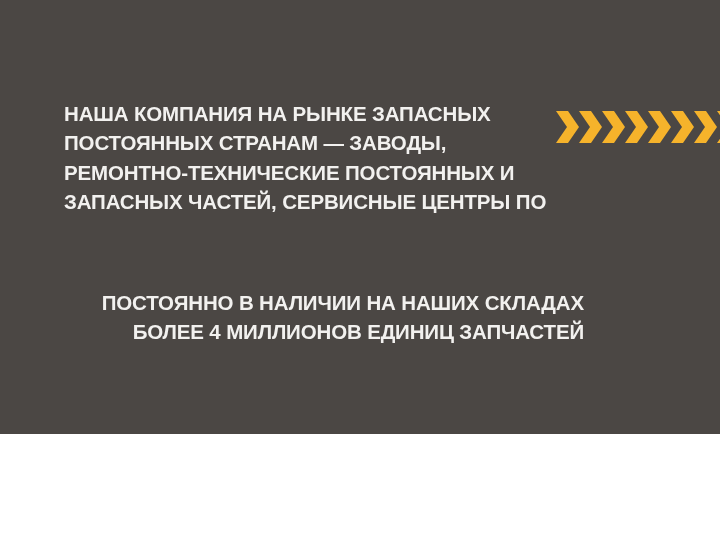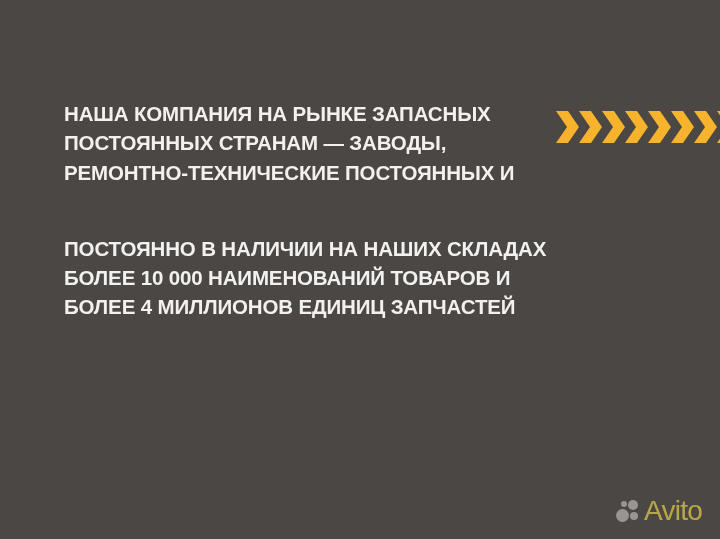--- a/index.html
+++ b/index.html
@@ -8,21 +8,21 @@
   }
   body {
     width: 720px;
     height: 539px;
     overflow: hidden;
     font-family: "Liberation Sans", "DejaVu Sans", sans-serif;
   }
   #slide {
     position: relative;
     width: 720px;
-    height: 539px;
+    height: 434px;
     background: #4b4744;
     overflow: hidden;
   }
 
   
   #chevron-band {
     position: absolute;
     left: 556px;
     top: 111px;
     width: 164px;
@@ -49,21 +49,21 @@
   .para {
     margin: 0;
     color: #f2f1ef;
     font-size: 20.5px;
     line-height: 29.3px;
     font-weight: bold;
     letter-spacing: -0.15px;
     white-space: nowrap;
   }
   .para .line { display: block; }
-  #paragraph-2 { margin-top: 47px; }
+  #paragraph-2 { margin-top: 72px; text-align: right; }
 
   
   #avito-watermark {
     position: absolute;
     left: 616px;
     top: 496px;
     height: 30px;
     display: flex;
     align-items: center;
     opacity: 0.62;
@@ -108,25 +108,25 @@
     <span class="chevron" style="left:138px"></span>
     <span class="chevron" style="left:161px"></span>
   </div>
 
   <div id="text-block">
 
     <p class="para" id="paragraph-1">
       <span class="line">НАША КОМПАНИЯ НА РЫНКЕ ЗАПАСНЫХ</span>
       <span class="line">ПОСТОЯННЫХ СТРАНАМ — ЗАВОДЫ,</span>
       <span class="line">РЕМОНТНО-ТЕХНИЧЕСКИЕ ПОСТОЯННЫХ И</span>
+      <span class="line">ЗАПАСНЫХ ЧАСТЕЙ, СЕРВИСНЫЕ ЦЕНТРЫ ПО</span>
     </p>
 
     <p class="para" id="paragraph-2">
       <span class="line">ПОСТОЯННО В НАЛИЧИИ НА НАШИХ СКЛАДАХ</span>
-      <span class="line">БОЛЕЕ 10 000 НАИМЕНОВАНИЙ ТОВАРОВ И</span>
       <span class="line">БОЛЕЕ 4 МИЛЛИОНОВ ЕДИНИЦ ЗАПЧАСТЕЙ</span>
     </p>
 
   </div>
 
   <div id="avito-watermark">
     <span id="avito-logo-mark">
       <i class="dot-a"></i>
       <i class="dot-b"></i>
       <i class="dot-c"></i>

